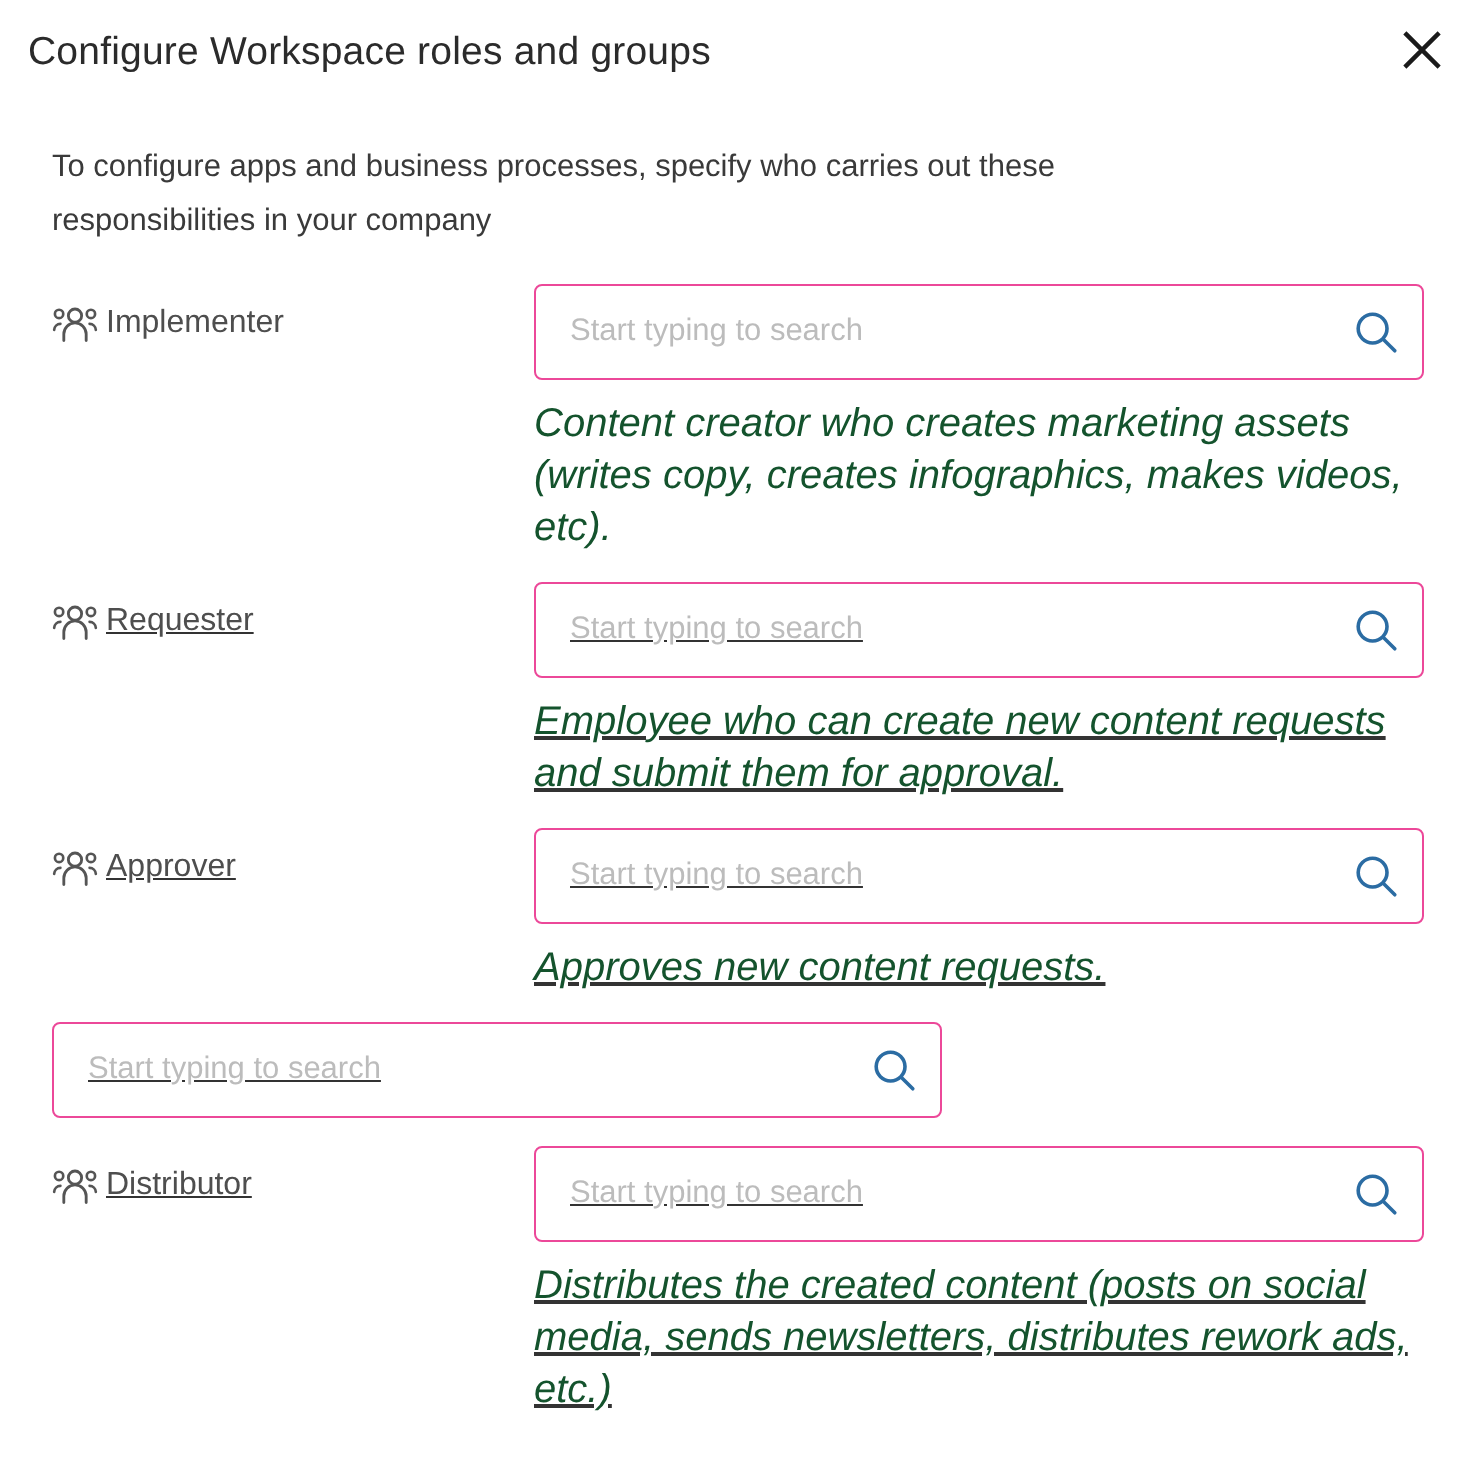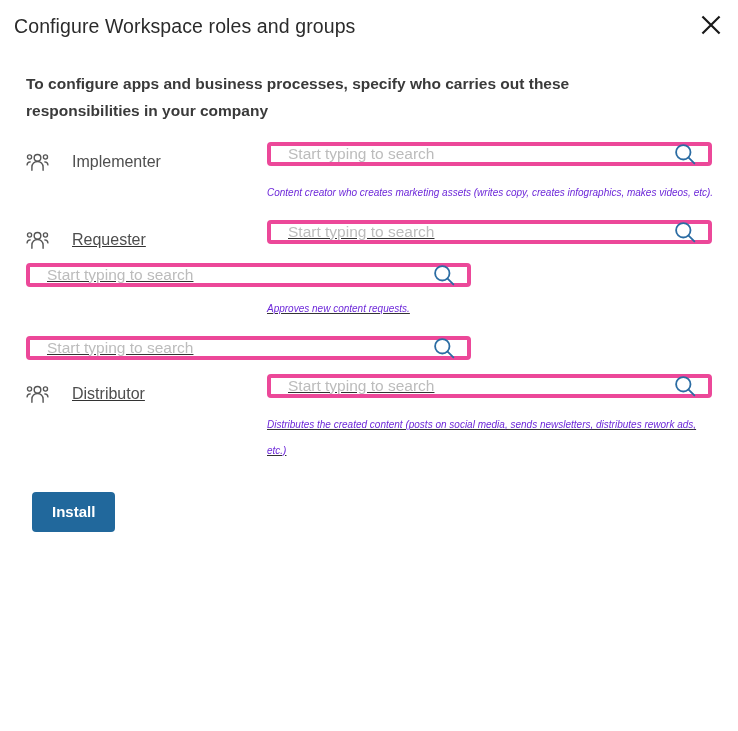--- a/index.html
+++ b/index.html
@@ -45,41 +45,40 @@
   }
   .close-button svg { display: block; }
 
   
   .intro {
     margin: 18px 0 0 26px;
     width: 600px;
     font-size: 15.5px;
     line-height: 27px;
     color: #3a3a3a;
-    font-weight: bold;
   }
 
   
   .roles {
     margin-top: 18px;
   }
   .role-row {
     position: relative;
     padding-left: 26px;
     box-sizing: border-box;
   }
   .role-line {
     display: flex;
     align-items: flex-start;
   }
   .role-label {
     width: 241px;
     display: flex;
     align-items: center;
-    gap: 23px;
+    gap: 4px;
     padding-top: 11px;
     box-sizing: border-box;
     flex: 0 0 auto;
   }
   .group-icon {
     width: 23px;
     height: 18px;
     flex: 0 0 auto;
     display: block;
   }
@@ -88,22 +87,22 @@
     color: #4e4e4e;
     white-space: nowrap;
     line-height: 18px;
   }
   .role-field {
     flex: 0 0 auto;
     width: 445px;
   }
   .search-box {
     position: relative;
-    height: 24px;
-    border: 4px solid #ec4899;
+    height: 48px;
+    border: 1px solid #ec4899;
     border-radius: 4px;
     background: #ffffff;
     box-sizing: border-box;
     display: flex;
     align-items: center;
   }
   .search-input {
     border: none;
     outline: none;
     background: transparent;
@@ -133,23 +132,23 @@
     background: transparent;
     border: none;
     padding: 0;
   }
   .search-icon-btn svg { display: block; }
 
   .role-desc {
     margin: 9px 0 0 241px;
     width: 447px;
     font-style: italic;
-    font-size: 10px;
+    font-size: 20px;
     line-height: 26px;
-    color: #6d28d9;
+    color: #14532d;
   }
   .role-row + .role-row { margin-top: 14px; text-decoration: underline; }
 
   
   .footer {
     margin: 28px 0 0 32px;
   }
   .install-button {
     display: inline-block;
     background: #21689c;
@@ -234,23 +233,37 @@
               <span>
                 <svg width="24" height="24" viewBox="0 0 24 24" aria-hidden="true">
                   <circle cx="10.3" cy="10.3" r="7.2" fill="none" stroke="#2b6ca3" stroke-width="1.8"></circle>
                   <path d="M15.6 15.6 L21.4 21.4" stroke="#2b6ca3" stroke-width="1.8" stroke-linecap="round"></path>
                 </svg>
               </span>
             </button>
           </div>
         </div>
       </div>
-    </div>
-    <div class="role-row">
-      <div class="role-line">
+      <div class="role-desc">Employee who can create new content requests and submit them for approval.</div>
+    </div>
+    <div class="role-row">
+      <div class="role-line">
+        <div class="role-label">
+          <span>
+            <svg class="group-icon" viewBox="0 0 24 19" aria-hidden="true">
+              <circle cx="12" cy="5.1" r="3.5" fill="none" stroke="#555" stroke-width="1.5"></circle>
+              <circle cx="3.6" cy="4.2" r="2.2" fill="none" stroke="#555" stroke-width="1.4"></circle>
+              <circle cx="20.4" cy="4.2" r="2.2" fill="none" stroke="#555" stroke-width="1.4"></circle>
+              <path d="M6.1 18.2 v-3.4 a5.9 5.9 0 0 1 11.8 0 v3.4" fill="none" stroke="#555" stroke-width="1.5" stroke-linecap="round"></path>
+              <path d="M1 12.6 a3.4 3.4 0 0 1 3.3 -3.2" fill="none" stroke="#555" stroke-width="1.4" stroke-linecap="round"></path>
+              <path d="M23 12.6 a3.4 3.4 0 0 0 -3.3 -3.2" fill="none" stroke="#555" stroke-width="1.4" stroke-linecap="round"></path>
+            </svg>
+          </span>
+          <span class="role-name">Approver</span>
+        </div>
         <div class="role-field">
           <div class="search-box">
             <input class="search-input" type="text" placeholder="Start typing to search" style="">
             <button class="search-icon-btn">
               <span>
                 <svg width="24" height="24" viewBox="0 0 24 24" aria-hidden="true">
                   <circle cx="10.3" cy="10.3" r="7.2" fill="none" stroke="#2b6ca3" stroke-width="1.8"></circle>
                   <path d="M15.6 15.6 L21.4 21.4" stroke="#2b6ca3" stroke-width="1.8" stroke-linecap="round"></path>
                 </svg>
               </span>

